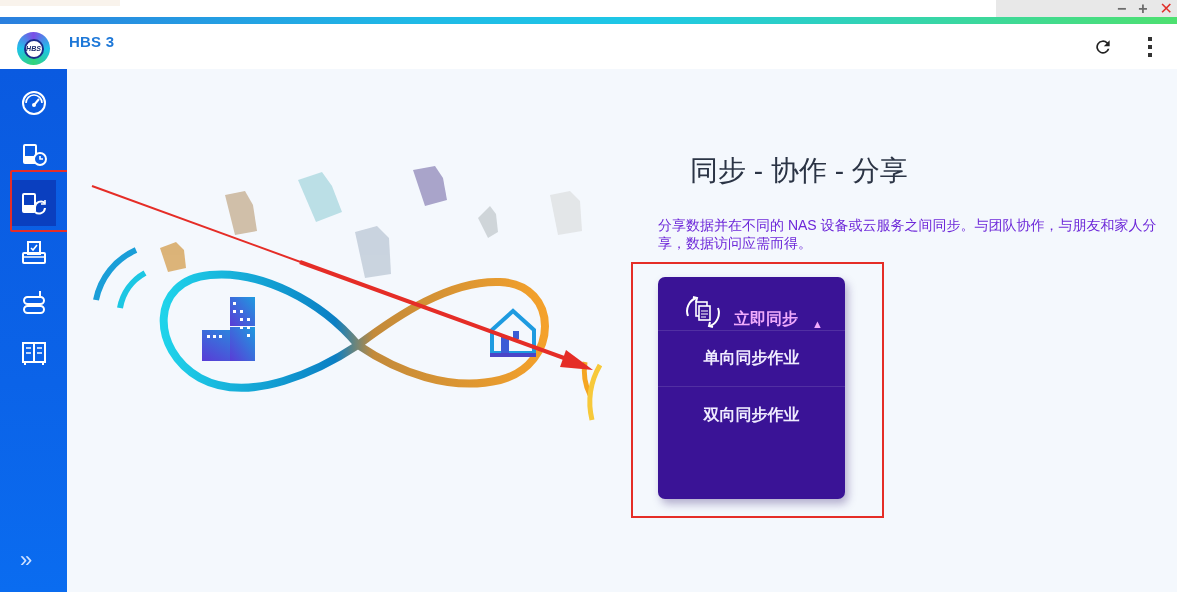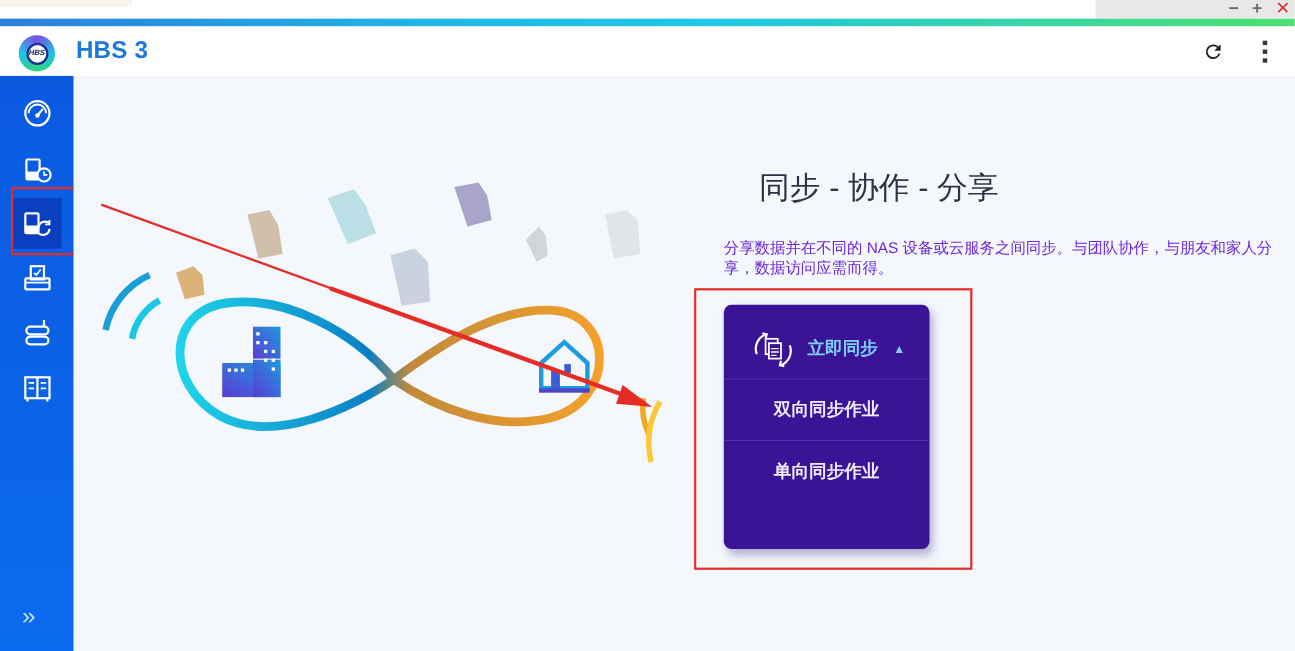--- a/index.html
+++ b/index.html
@@ -7,34 +7,34 @@
   .chrome-strip { position: absolute; left: 0; top: 0; width: 1177px; height: 17px; background: #ffffff; }
   .chrome-strip .ghost { position: absolute; top: 0; height: 6px; background: #f4e7d9; opacity: .5; }
   .chrome-strip .winctl { position: absolute; right: 0; top: 0; width: 181px; height: 17px; background: #e8e8e8; display: flex; align-items: center; justify-content: flex-end; gap: 12px; padding-right: 4px; font-size: 16px; font-weight: bold; line-height: 1; }
   .winctl .min { color: #6c6c6c; }
   .winctl .max { color: #6c6c6c; }
   .winctl .close { color: #e0302b; }
   .grad-bar { position: absolute; left: 0; top: 17px; width: 1177px; height: 7px; background: linear-gradient(90deg, #2a7fde 0%, #1fb9e6 35%, #1ec8e6 55%, #38d6a5 80%, #4ee070 100%); }
   .app-header { position: absolute; left: 0; top: 24px; width: 1177px; height: 45px; background: #ffffff; }
   .logo { position: absolute; left: 17px; top: 8px; width: 33px; height: 33px; border-radius: 50%; background: conic-gradient(#7b4ee6, #1ec3ea, #32d47a, #1ec3ea, #7b4ee6); display: flex; align-items: center; justify-content: center; }
   .logo-inner { width: 20px; height: 20px; border-radius: 50%; background: #fff; color: #1a2b6b; font-size: 7px; font-weight: bold; font-style: italic; display: flex; align-items: center; justify-content: center; border: 2px solid #1b2d8a; }
-  .app-title { position: absolute; left: 69px; top: 9px; font-size: 22px; font-weight: bold; color: #1e78d8; letter-spacing: 0.2px; }
+  .app-title { position: absolute; left: 69px; top: 9px; font-size: 15px; font-weight: bold; color: #1e78d8; letter-spacing: 0.2px; }
   .hdr-btn { position: absolute; top: 10px; width: 26px; height: 26px; display: flex; align-items: center; justify-content: center; color: #222; cursor: pointer; }
   .sidebar { position: absolute; left: 0; top: 69px; width: 67px; height: 523px; background: linear-gradient(180deg, #0a5ae0 0%, #0b63e8 60%, #0a6cf0 100%); }
   .side-item { position: absolute; left: 11px; width: 45px; height: 46px; display: flex; align-items: center; justify-content: center; cursor: pointer; }
   .side-item.active { background: #0a3fbf; }
   .side-item svg { width: 28px; height: 28px; }
   .expand { position: absolute; left: 20px; top: 478px; color: #cfe1ff; font-size: 22px; cursor: pointer; letter-spacing: -6px; }
   .main { position: absolute; left: 67px; top: 69px; width: 1110px; height: 523px; background: #f4f8fd; }
   .headline { position: absolute; left: 690px; top: 152px; font-size: 28px; color: #2b3445; font-weight: normal; }
   .desc { position: absolute; left: 658px; top: 216px; width: 505px; font-size: 14px; line-height: 18px; color: #6d28d9; }
   .highlight-box { position: absolute; left: 631px; top: 262px; width: 253px; height: 256px; border: 2px solid #e52d27; }
   .highlight-side { position: absolute; left: 10px; top: 170px; width: 61px; height: 62px; border: 2px solid #e52d27; border-radius: 2px; }
   .menu { position: absolute; left: 658px; top: 277px; width: 187px; height: 222px; background: #3a1396; border-radius: 7px; box-shadow: 3px 5px 8px rgba(60,40,120,.35); overflow: hidden; }
-  .menu-head { height: 54px; display: flex; align-items: center; justify-content: center; gap: 8px; color: #7dd3fc; font-weight: bold; font-size: 16px; cursor: pointer; border-bottom: 1px solid rgba(255,255,255,.12); margin-top: 14px; }
+  .menu-head { height: 54px; display: flex; align-items: flex-end; justify-content: center; gap: 8px; color: #f0abfc; font-weight: bold; font-size: 16px; cursor: pointer; border-bottom: 1px solid rgba(255,255,255,.12); }
   .menu-head .caret { font-size: 11px; margin-left: 6px; }
   .menu-item { height: 56px; display: flex; align-items: center; justify-content: center; color: #f0ecff; font-weight: bold; font-size: 16px; border-bottom: 1px solid rgba(255,255,255,.12); cursor: pointer; }
   .menu-item:last-child { border-bottom: none; }
   .illus { position: absolute; left: 80px; top: 150px; width: 560px; height: 280px; }
 </style>
 </head>
 <body>
 
 <div class="chrome-strip">
   <div class="ghost" style="left:0;width:120px;"></div>
@@ -204,15 +204,15 @@
       <path d="M33 33l-4-1 1-4" fill="none" stroke="#fff" stroke-width="2"></path>
       <rect x="16" y="8" width="11" height="14" fill="none" stroke="#fff" stroke-width="1.6"></rect>
       <rect x="19" y="12" width="11" height="14" fill="#3a1396" stroke="#fff" stroke-width="1.6"></rect>
       <line x1="21" y1="17" x2="28" y2="17" stroke="#fff" stroke-width="1.2"></line>
       <line x1="21" y1="20" x2="28" y2="20" stroke="#fff" stroke-width="1.2"></line>
       <line x1="21" y1="23" x2="26" y2="23" stroke="#fff" stroke-width="1.2"></line>
     </svg>
     <span>立即同步</span>
     <span class="caret">▲</span>
   </div>
+  <div class="menu-item">单向同步作业</div>
   <div class="menu-item">双向同步作业</div>
-  <div class="menu-item">单向同步作业</div>
 </div>
 
 </body></html>

